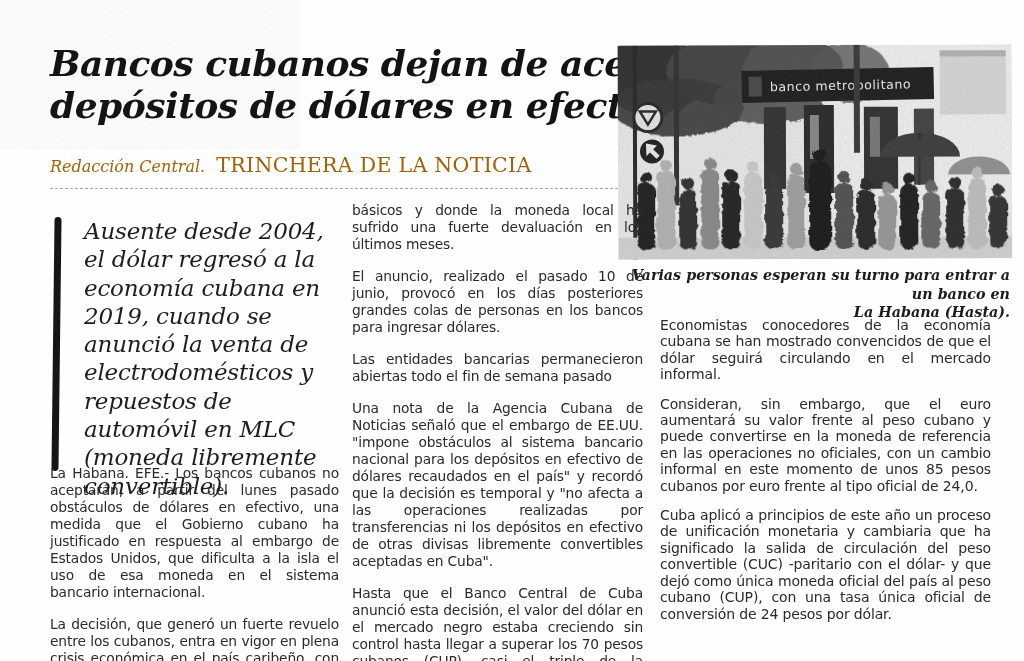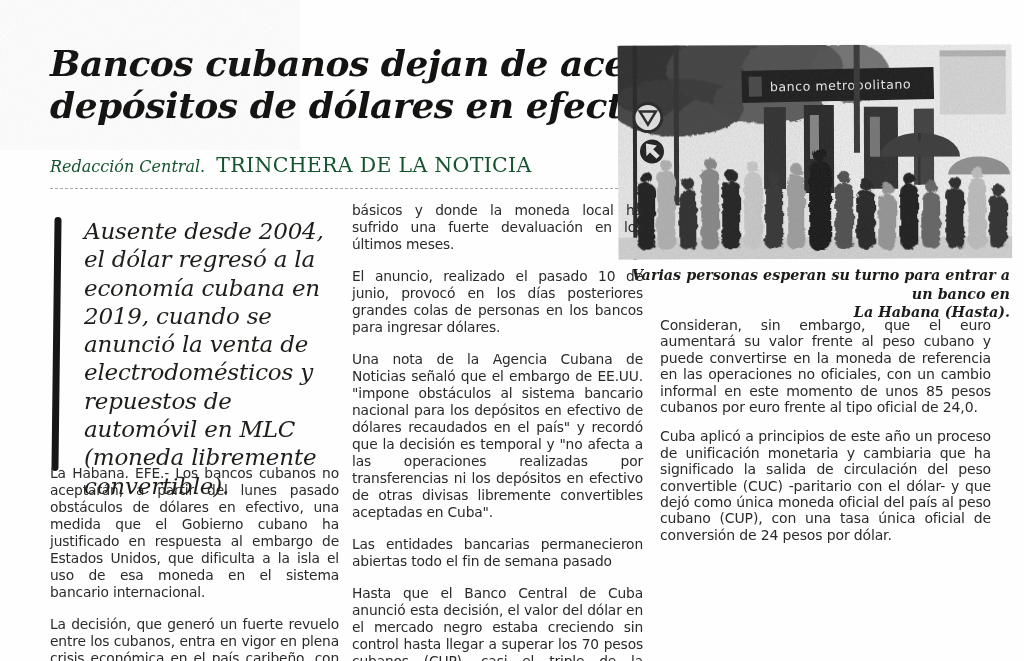--- a/index.html
+++ b/index.html
@@ -11,21 +11,21 @@
   
   .headline{
     position:absolute; left:50px; top:42px; width:600px; margin:0;
     font-family:"DejaVu Serif", serif; font-style:italic; font-weight:700;
     font-size:36px; line-height:1.18; letter-spacing:-0.5px; color:#141312;
   }
   .hl-line{display:block; white-space:nowrap;}
   
   .byline{
     position:absolute; left:50px; top:153px; width:580px;
-    font-family:"DejaVu Serif", serif; color:#14532d;
+    font-family:"DejaVu Serif", serif; color:#a16207;
   }
   .byline-author{font-style:italic; font-size:16px;}
   .byline-source{font-size:20.5px; letter-spacing:0.3px; margin-left:6px;}
   .byline-rule{
     position:absolute; left:50px; top:188px; width:568px; height:0;
     border-top:1.5px dashed rgba(60,58,52,0.45);
   }
   
   .pullquote{position:absolute; left:53px; top:201px; width:292px; display:flex;margin-top:16px;}
   .qbar{
@@ -225,26 +225,27 @@
   </aside>
 
   <div class="col col1">
     <p>La Habana. EFE.- Los bancos cubanos no aceptarán, a partir del lunes pasado obstáculos de dólares en efectivo, una medida que el Gobierno cubano ha justificado en respuesta al embargo de Estados Unidos, que dificulta a la isla el uso de esa moneda en el sistema bancario internacional.</p>
     <p>La decisión, que generó un fuerte revuelo entre los cubanos, entra en vigor en plena crisis económica en el país caribeño, con serios problemas de escasez de productos</p>
   </div>
 
   <div class="col col2">
     <p>básicos y donde la moneda local ha sufrido una fuerte devaluación en los últimos meses.</p>
     <p>El anuncio, realizado el pasado 10 de junio, provocó en los días posteriores grandes colas de personas en los bancos para ingresar dólares.</p>
+    <p>Las entidades bancarias permanecieron abiertas todo el fin de semana pasado</p>
     <p>Una nota de la Agencia Cubana de Noticias señaló que el embargo de EE.UU. "impone obstáculos al sistema bancario nacional para los depósitos en efectivo de dólares recaudados en el país" y recordó que la decisión es temporal y "no afecta a las operaciones realizadas por transferencias ni los depósitos en efectivo de otras divisas libremente convertibles aceptadas en Cuba".</p>
-    <p>Las entidades bancarias permanecieron abiertas todo el fin de semana pasado</p>
     <p>Hasta que el Banco Central de Cuba anunció esta decisión, el valor del dólar en el mercado negro estaba creciendo sin control hasta llegar a superar los 70 pesos cubanos (CUP), casi el triple de la cotización oficial de 1 a 24. Al día de hoy, su valor en las operaciones informales ha bajado hasta alrededor de 52.</p>
   </div>
 
   <div class="col col3">
+    <p>Economistas conocedores de la economía cubana se han mostrado convencidos de que el dólar seguirá circulando en el mercado informal.</p>
     <p>Consideran, sin embargo, que el euro aumentará su valor frente al peso cubano y puede convertirse en la moneda de referencia en las operaciones no oficiales, con un cambio informal en este momento de unos 85 pesos cubanos por euro frente al tipo oficial de 24,0.</p>
     <p>Cuba aplicó a principios de este año un proceso de unificación monetaria y cambiaria que ha significado la salida de circulación del peso convertible (CUC) -paritario con el dólar- y que dejó como única moneda oficial del país al peso cubano (CUP), con una tasa única oficial de conversión de 24 pesos por dólar.</p>
   </div>
 
   <svg class="page-noise">
     <filter id="pageGrain">
         <feTurbulence type="fractalNoise" baseFrequency="0.7" numOctaves="2" stitchTiles="stitch"></feTurbulence>
       <feColorMatrix type="matrix" values="0 0 0 0 0.1  0 0 0 0 0.1  0 0 0 0 0.1  0 0 0 1 0"></feColorMatrix>
       </filter>
     <rect width="1024" height="661" filter="url(#pageGrain)"></rect>

